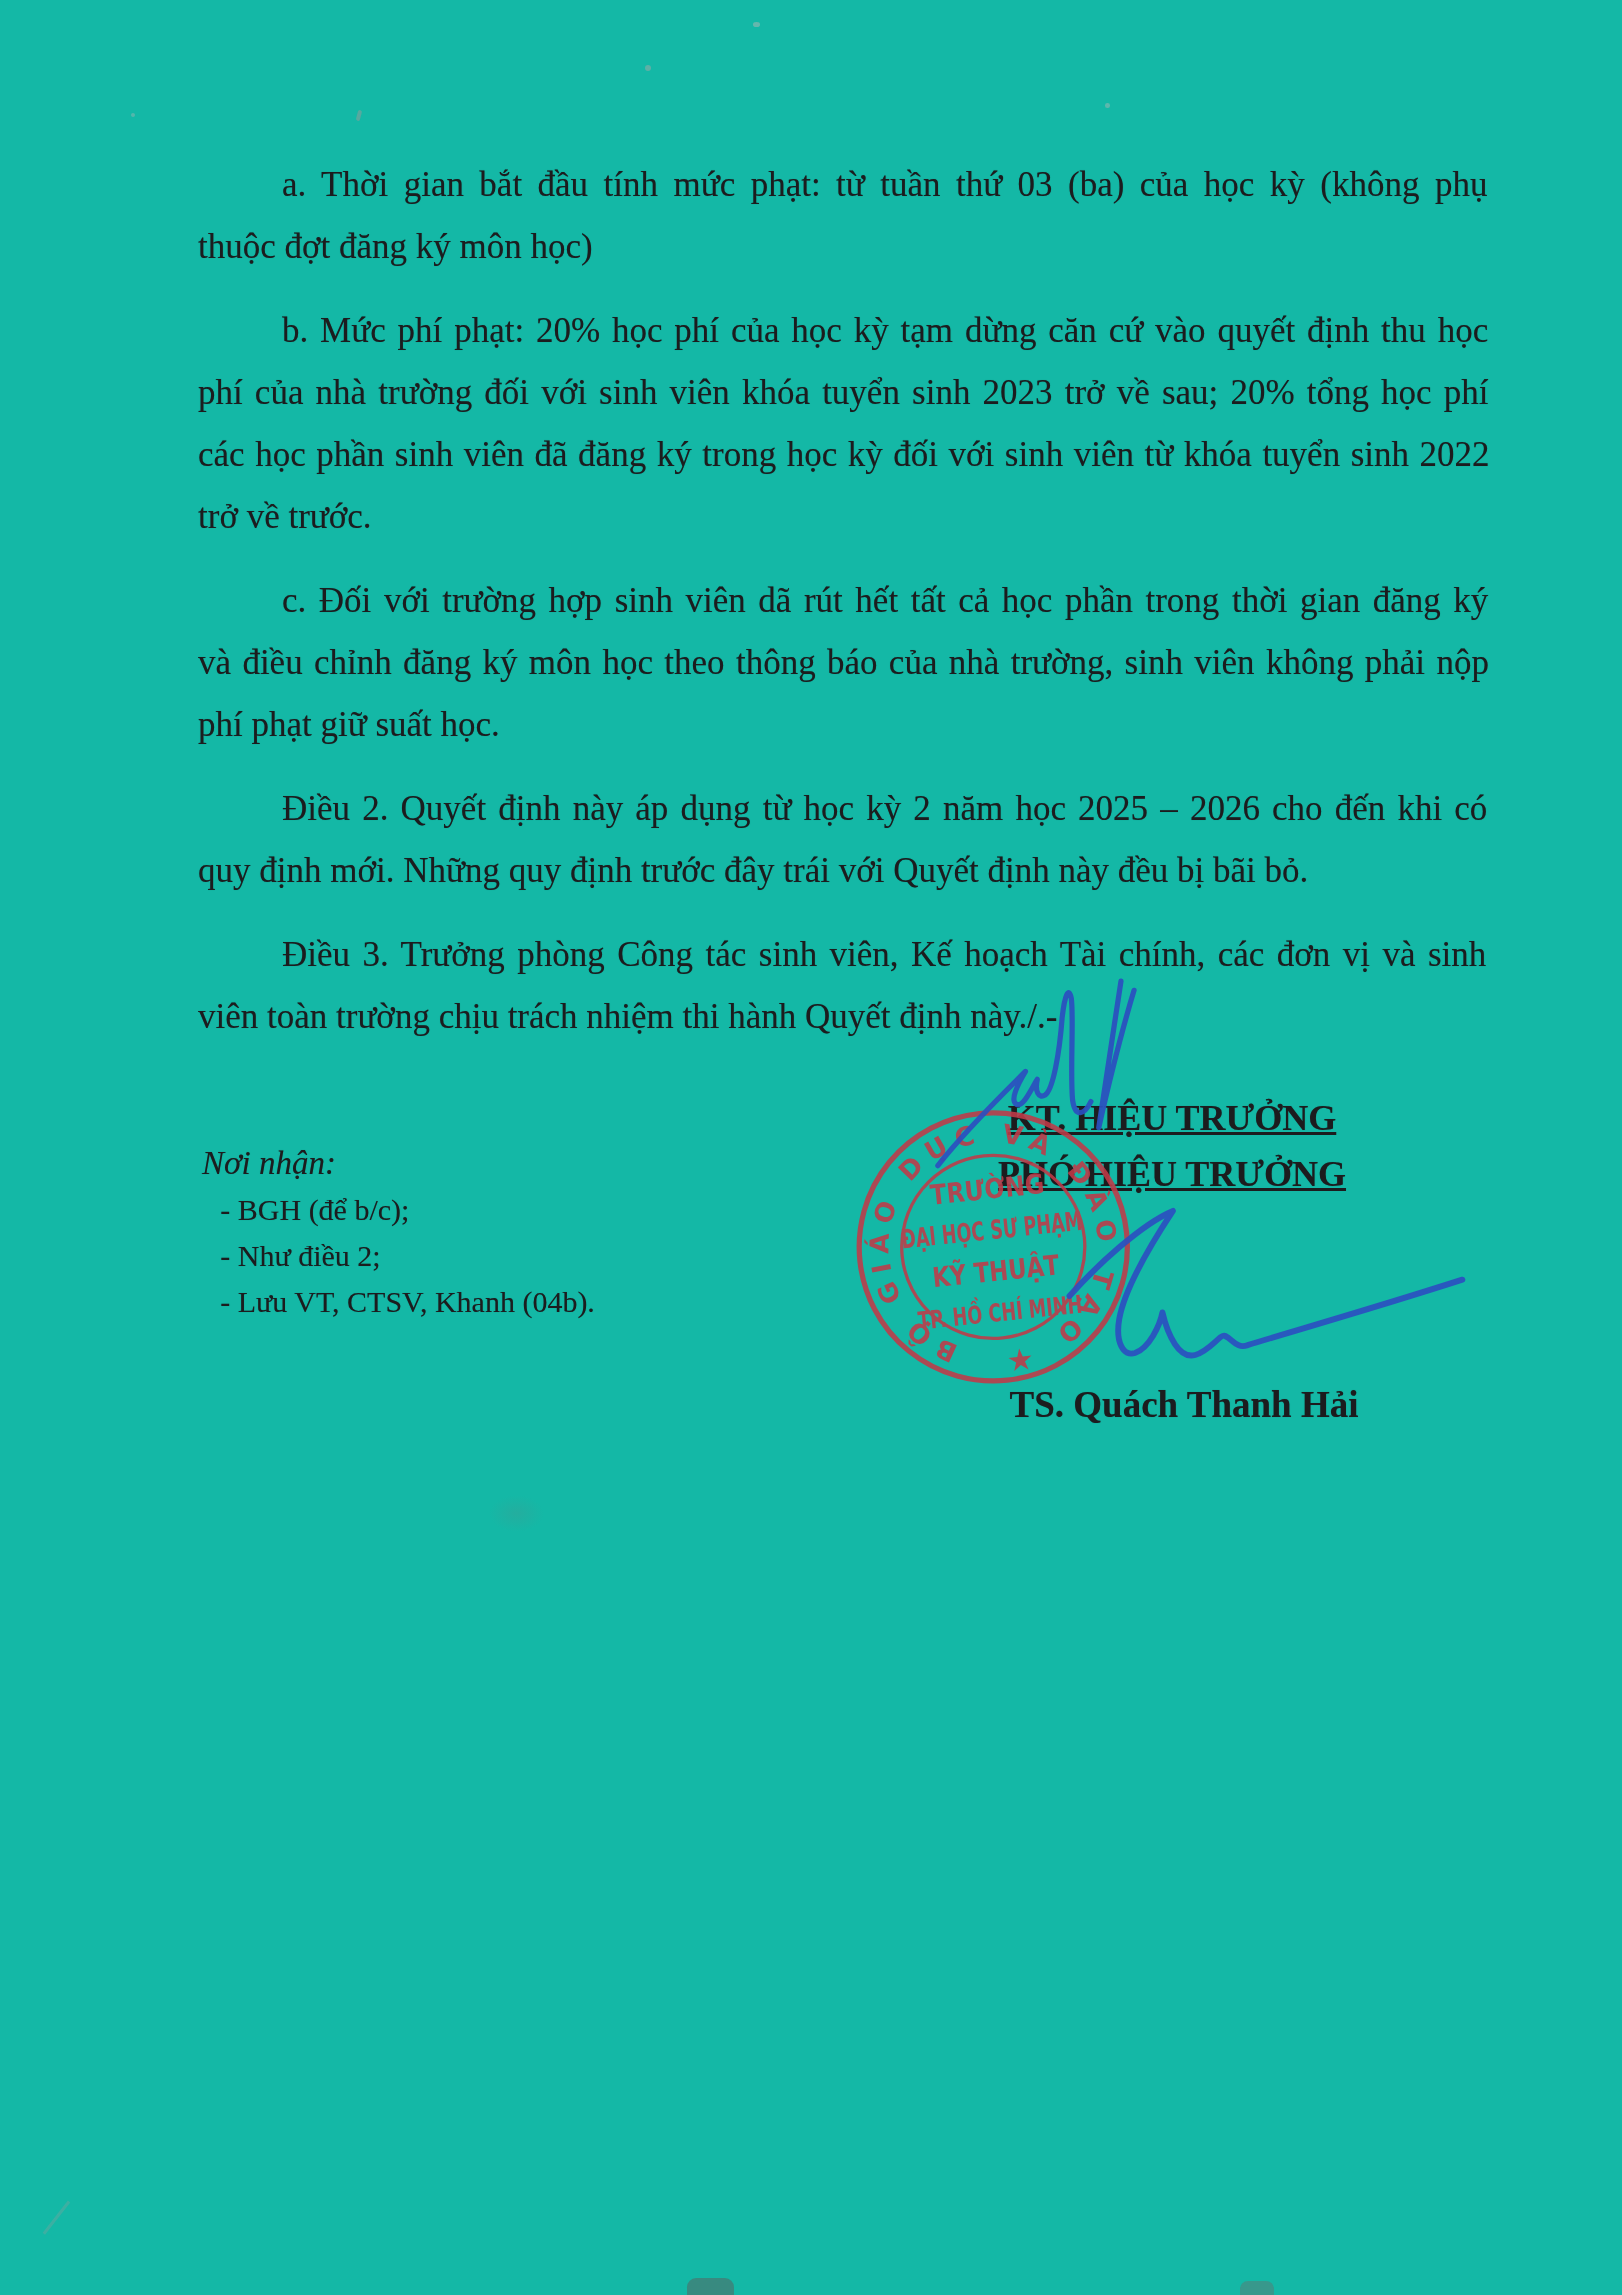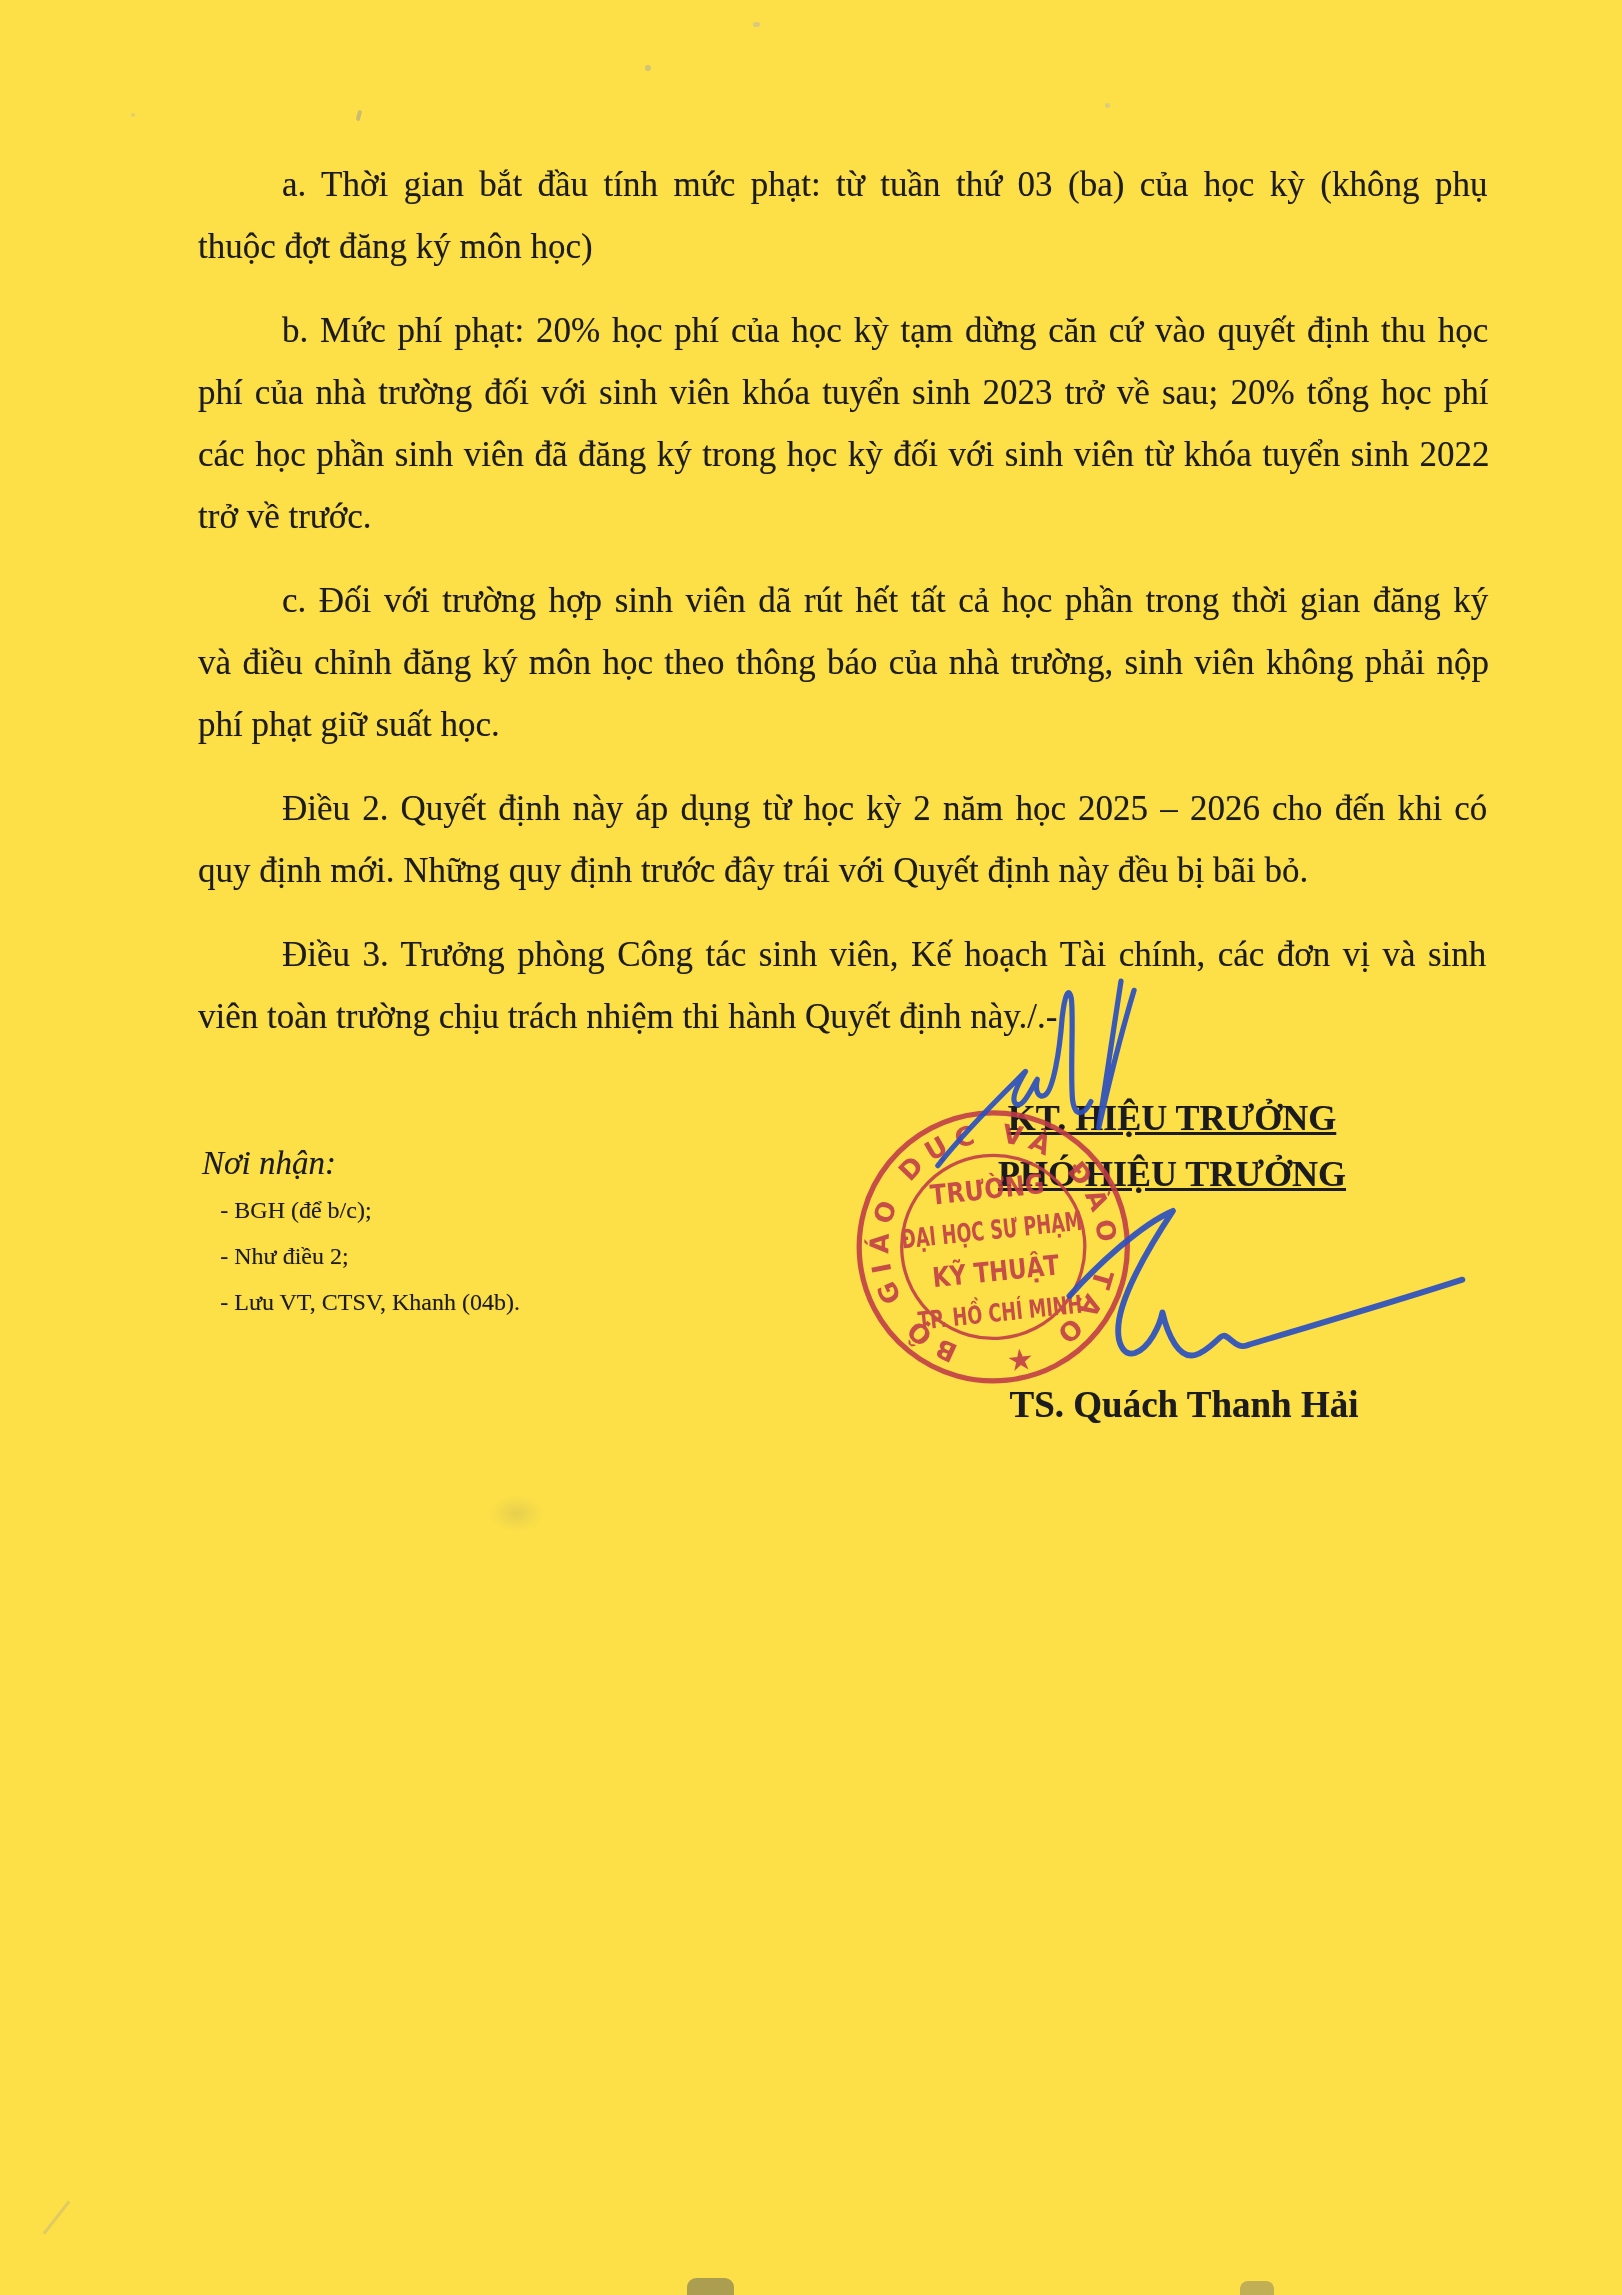--- a/index.html
+++ b/index.html
@@ -1,19 +1,19 @@
 <!DOCTYPE html>
 <html lang="vi" style="font-size:10.5px"><head>
 <meta charset="utf-8">
 <style>
   html,body{margin:0;padding:0;background:#e8e8e6;}
   .page{
     position:relative;
     width:1623px;height:2295px;
-    background:#fde047;
+    background:#14b8a6;
     overflow:hidden;
     font-family:"Liberation Serif","DejaVu Serif",serif;
     color:#1c1c1e;
   }
   
   .content{
     position:absolute;left:198px;top:154px;width:1280px;
   }
   .para{margin:0 0 22px 0;padding:0;}
   .ln,.ln-last{
@@ -24,21 +24,21 @@
   }
   .indent{padding-left:84px;}
   .bold{font-weight:normal;}
   
   .recipients{position:absolute;left:202px;top:1140px;width:497px;}
   .recipients-title{
     font-size:33px;font-weight:normal;font-style:italic;
     line-height:47px;text-shadow:0 0 0.7px rgba(20,20,22,.4);
   }
   .recipient-item{
-    font-size:24px;line-height:46px;padding-left:18.3px;
+    font-size:30px;line-height:46px;padding-left:18.3px;
     white-space:nowrap;text-shadow:0 0 0.7px rgba(20,20,22,.35);
   }
   
   .sign-titles{
     position:absolute;left:956px;top:1090px;width:432px;
     text-align:center;font-weight:bold;font-size:36px;line-height:56px;
     white-space:nowrap;text-shadow:0 0 0.7px rgba(20,20,22,.45);text-decoration:underline;
   }
   .signer-name{
     position:absolute;left:968px;top:1382px;width:432px;

